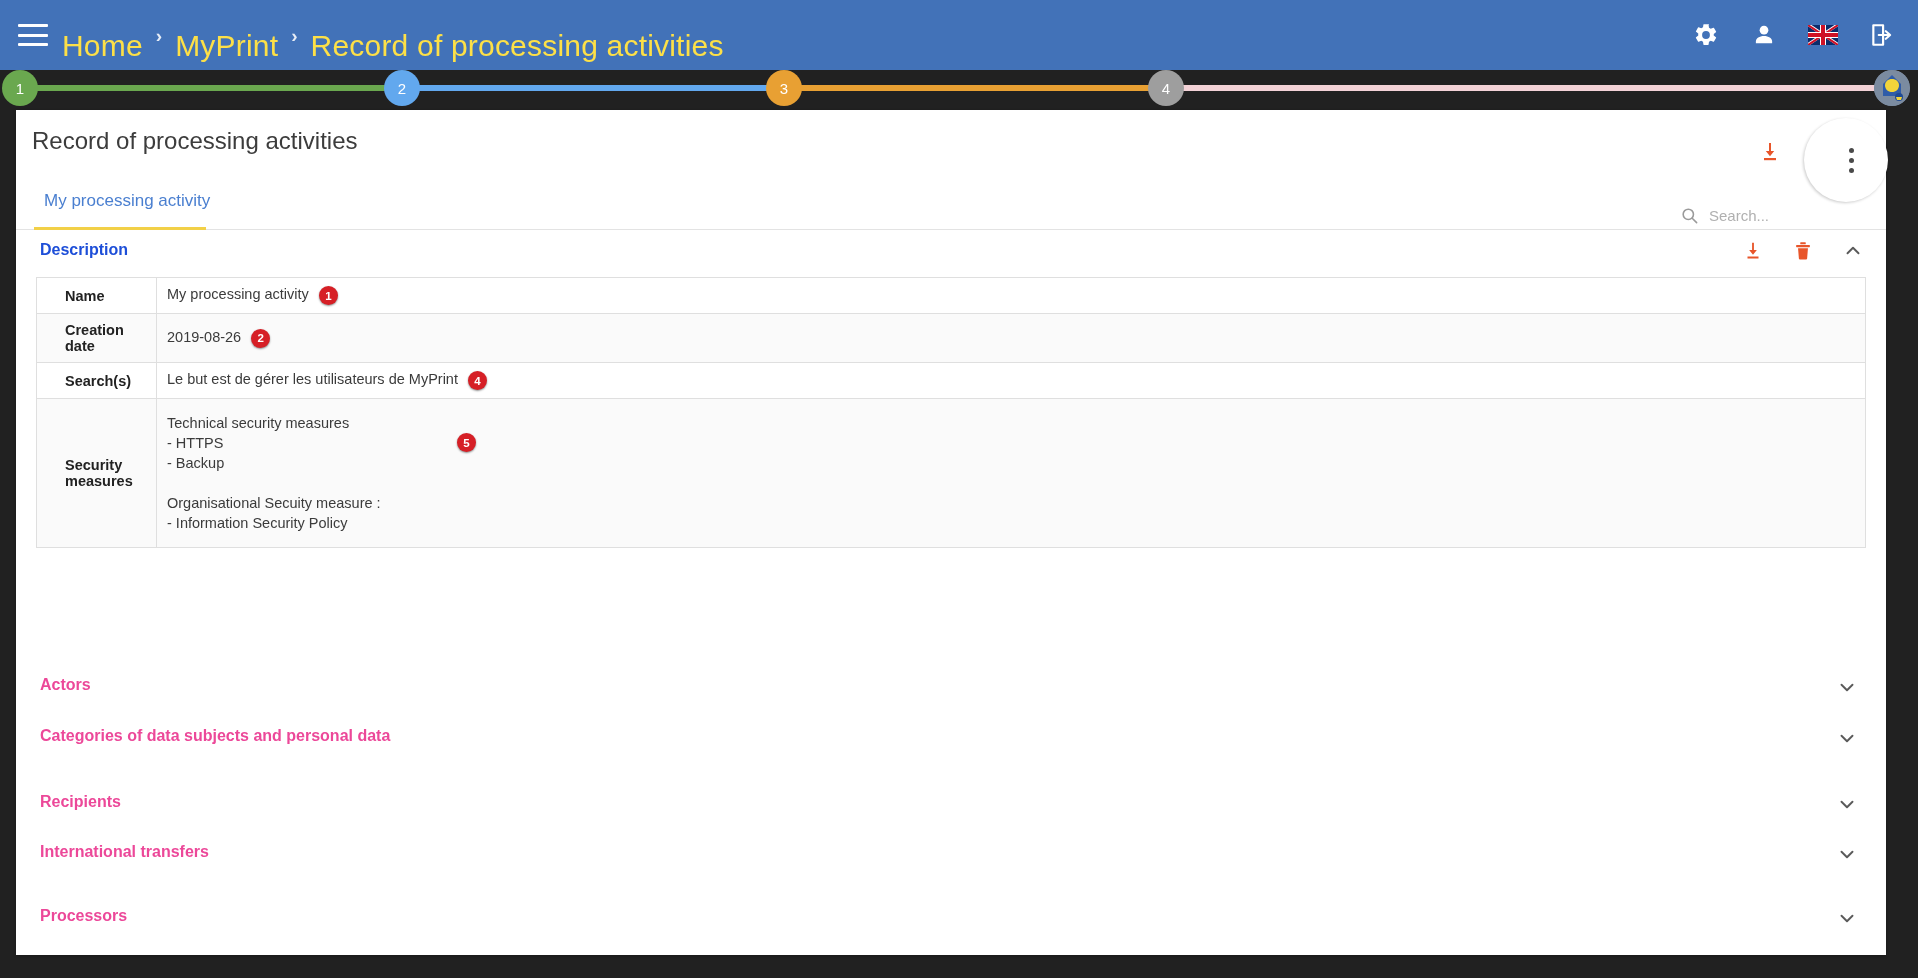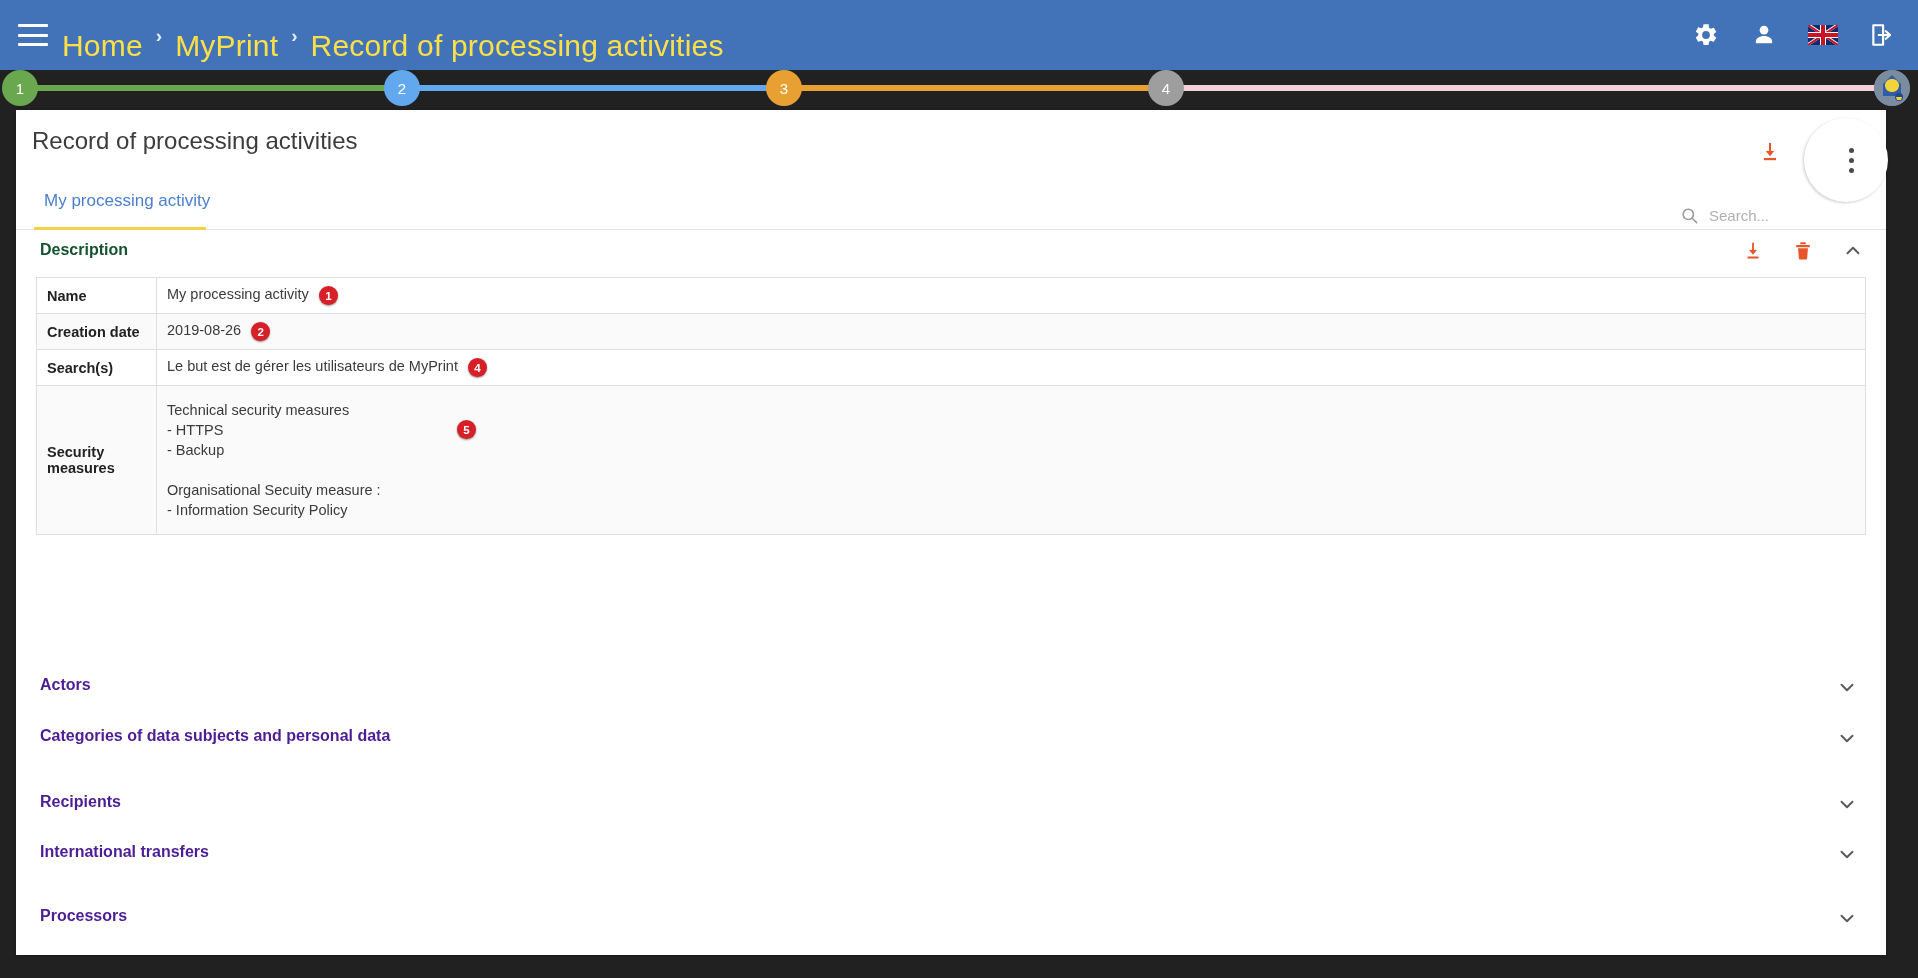--- a/index.html
+++ b/index.html
@@ -126,41 +126,41 @@
     font-family: "Liberation Sans", sans-serif;
   }
   .search-input::placeholder { color: #b0b0b0; }
 
   
   .sec-desc-head {
     position: absolute; left: 0; top: 122px; width: 1870px; height: 40px;
   }
   .sec-desc-title {
     position: absolute; left: 24px; top: 9px;
-    font-size: 16px; font-weight: bold; color: #14532d;
+    font-size: 16px; font-weight: bold; color: #1d4ed8;
   }
   .sec-desc-icons {
     position: absolute; right: 22px; top: 8px;
     display: flex; align-items: center; gap: 28px;
   }
 
   .desc-table {
     position: absolute; left: 20px; top: 167px;
     width: 1830px;
     border-collapse: collapse;
     table-layout: fixed;
   }
   .desc-table td {
     border: 1px solid #dfdfdf;
     font-size: 14.5px; color: #3b3b3b;
     vertical-align: middle;
   }
   .desc-table td.k {
     width: 120px; font-weight: bold; color: #222;
-    padding: 8px 10px 8px 10px;
+    padding: 8px 10px 8px 28px;
   }
   .desc-table td.v { padding: 8px 10px; position: relative; }
   .desc-table tr:nth-child(even) td { background: #fafafa; }
   .desc-table tr:nth-child(odd) td { background: #ffffff; }
   .cellwrap { display: inline-flex; align-items: flex-start; gap: 10px; }
   .multiline { white-space: pre-line; line-height: 1.38; }
 
   .marker {
     display: inline-flex; align-items: center; justify-content: center;
     width: 19px; height: 19px; border-radius: 50%;
@@ -172,21 +172,21 @@
   .marker.pos { position: absolute; }
 
   
   .acc {
     position: absolute; left: 0; width: 1870px;
     border-top: 1px solid #ffffff;
     cursor: pointer;
   }
   .acc-title {
     position: absolute; left: 24px; top: 0;
-    font-size: 16px; font-weight: bold; color: #4c1d95;
+    font-size: 16px; font-weight: bold; color: #ec4899;
   }
   .acc-chev { position: absolute; right: 28px; top: 0; }
 </style>
 </head>
 <body>
 
 <div class="appbar">
   <div class="hamburger">
     <span></span>
       <span></span>

